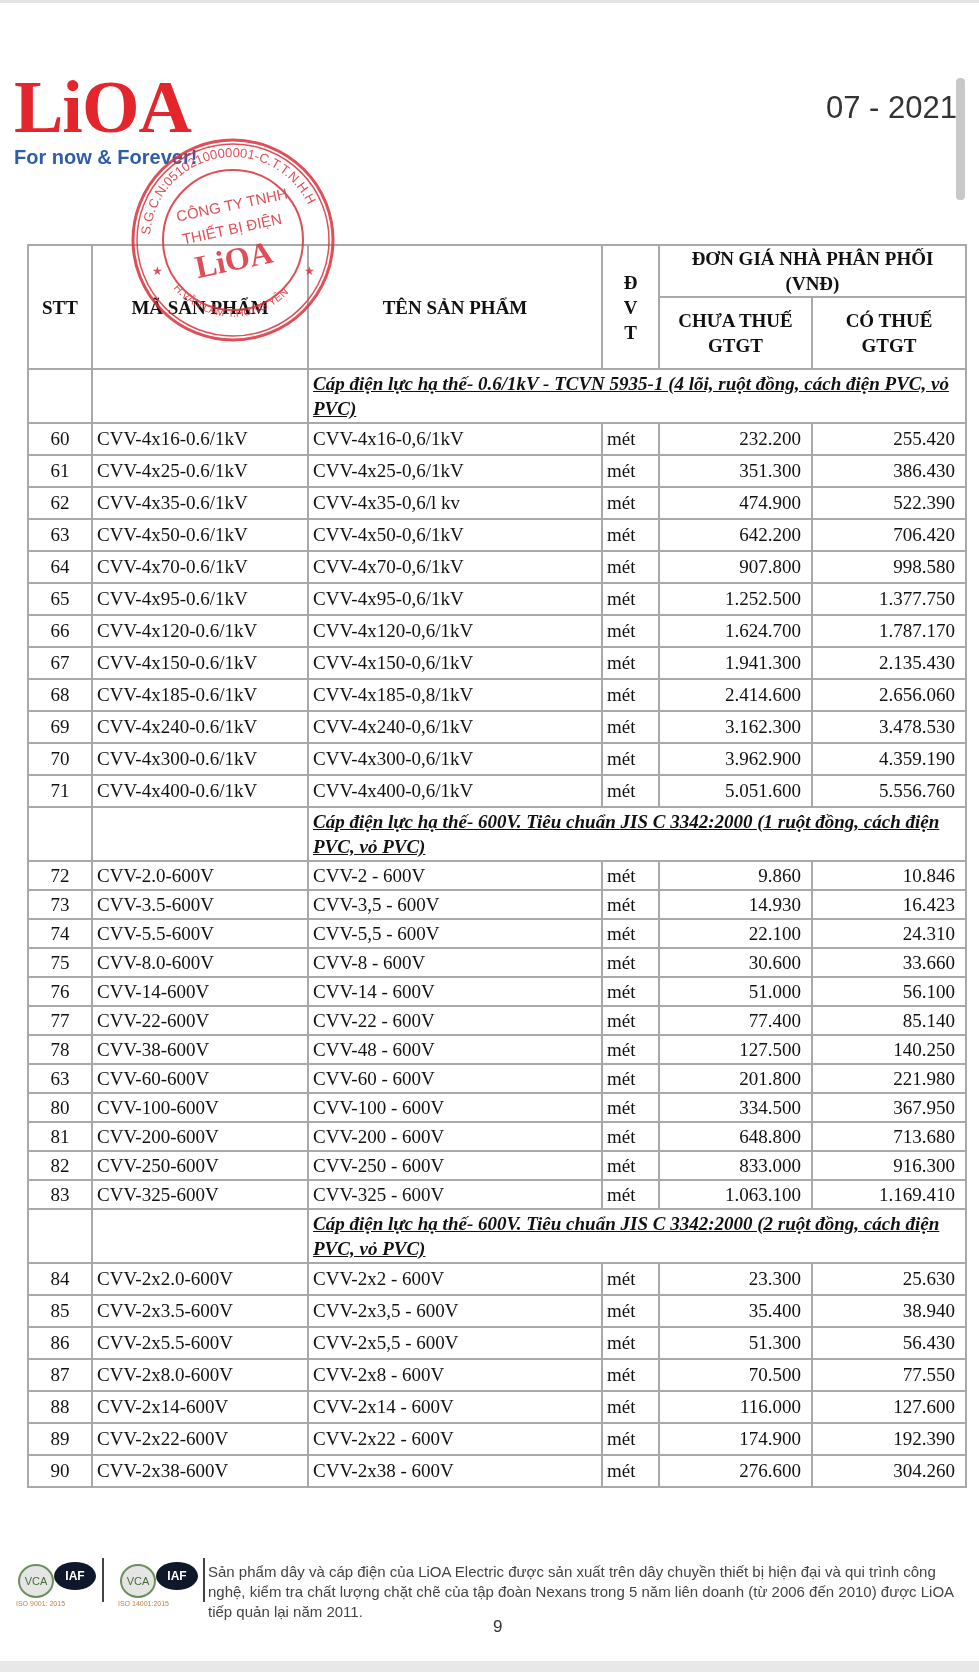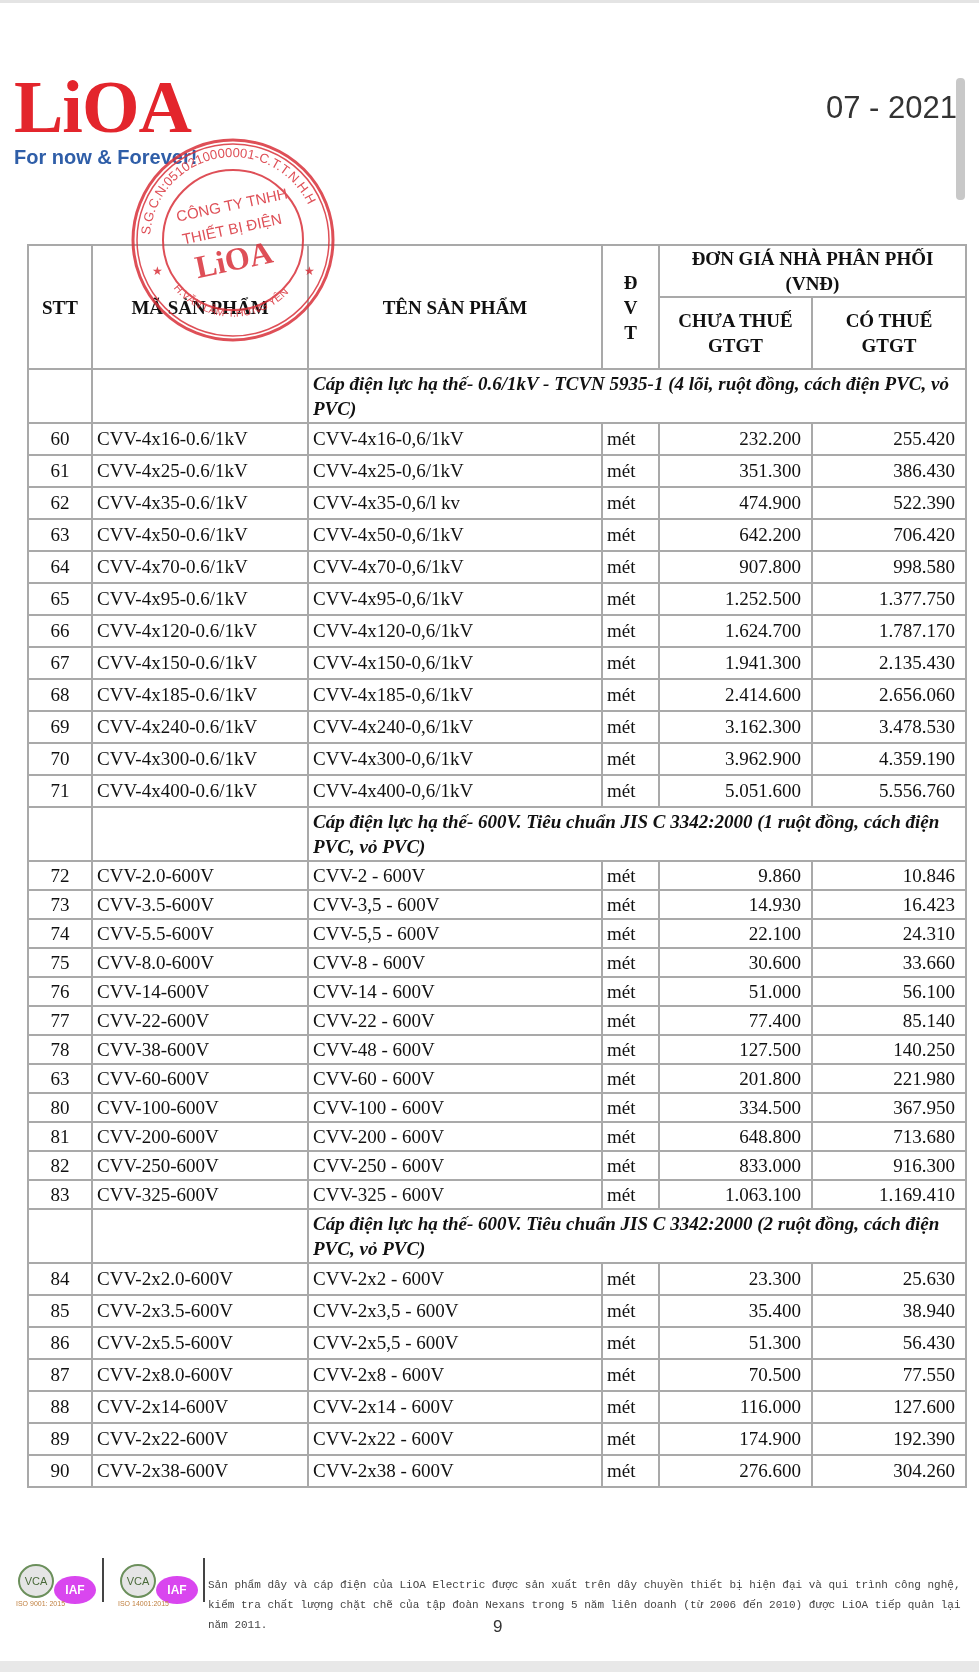--- a/index.html
+++ b/index.html
@@ -22,28 +22,28 @@
     table.price td, table.price th { border: 2px solid #a9a9a9; padding: 0 4px; }
     table.price th { font-weight: bold; font-size: 19px; text-align: center; line-height: 25px; border-radius: 23px; }
     .c-stt { text-align: center; }
     .c-unit { text-align: left; }
     .c-num { text-align: right; padding-right: 10px !important; }
     tr.row td { height: 28px; }
     tr.row.g1 td { height: 30px; }
     tr.row.g2 td { height: 27px; }
     tr.row.g3 td { height: 30px; }
     tr.section td { height: 52px; font-style: italic; font-weight: bold; line-height: 25px; }
-    tr.section td.section-title { padding: 0 4px; }
+    tr.section td.section-title { padding: 0 4px; text-decoration: underline; }
     .footer { position: absolute; left: 12px; top: 1558px; width: 955px; height: 60px; }
     .cert { position: absolute; top: 0; width: 90px; height: 56px; }
     .cert .badge-a { position: absolute; left: 6px; top: 6px; width: 32px; height: 30px; border-radius: 50%; border: 2px solid #6b8f5b; background: #e5e5e5; font-family: "Liberation Sans", sans-serif; font-size: 11px; color: #4a6a3a; text-align: center; line-height: 30px; }
-    .cert .badge-b { position: absolute; left: 42px; top: 18px; width: 42px; height: 28px; border-radius: 50%; background: #d946ef; color: #fff; font-family: "Liberation Sans", sans-serif; font-weight: bold; font-size: 12px; text-align: center; line-height: 28px; }
+    .cert .badge-b { position: absolute; left: 42px; top: 4px; width: 42px; height: 28px; border-radius: 50%; background: #0f172a; color: #fff; font-family: "Liberation Sans", sans-serif; font-weight: bold; font-size: 12px; text-align: center; line-height: 28px; }
     .cert .cert-code { position: absolute; left: 4px; top: 42px; font-family: "Liberation Sans", sans-serif; font-size: 7px; color: #c08040; white-space: nowrap; }
     .cert-divider { position: absolute; top: 0; width: 2px; height: 44px; background: #444; }
-    .footer-text { position: absolute; left: 196px; top: 17px; width: 760px; font-family: Liberation Mono, monospace; font-size: 11px; line-height: 20px; color: #444; }
+    .footer-text { position: absolute; left: 196px; top: 4px; width: 760px; font-family: Liberation Sans, sans-serif; font-size: 15px; line-height: 20px; color: #444; }
     .page-number { position: absolute; left: 493px; top: 1617px; font-family: "Liberation Sans", sans-serif; font-size: 17px; color: #333; }
   </style>
 </head>
 <body>
 
 <div class="topbar"></div>
 
 <div class="logo">
   <div class="logo-word">LiOA</div>
   <div class="tagline">For now &amp; Forever!</div>
@@ -140,21 +140,21 @@
         <td class="c-stt">67</td>
         <td>CVV-4x150-0.6/1kV</td>
         <td>CVV-4x150-0,6/1kV</td>
         <td class="c-unit">mét</td>
         <td class="c-num">1.941.300</td>
         <td class="c-num">2.135.430</td>
       </tr>
       <tr class="row g1">
         <td class="c-stt">68</td>
         <td>CVV-4x185-0.6/1kV</td>
-        <td>CVV-4x185-0,6/1kV</td>
+        <td>CVV-4x185-0,8/1kV</td>
         <td class="c-unit">mét</td>
         <td class="c-num">2.414.600</td>
         <td class="c-num">2.656.060</td>
       </tr>
       <tr class="row g1">
         <td class="c-stt">69</td>
         <td>CVV-4x240-0.6/1kV</td>
         <td>CVV-4x240-0,6/1kV</td>
         <td class="c-unit">mét</td>
         <td class="c-num">3.162.300</td>

